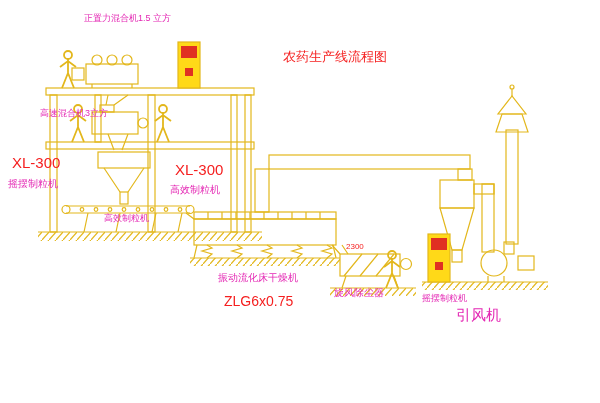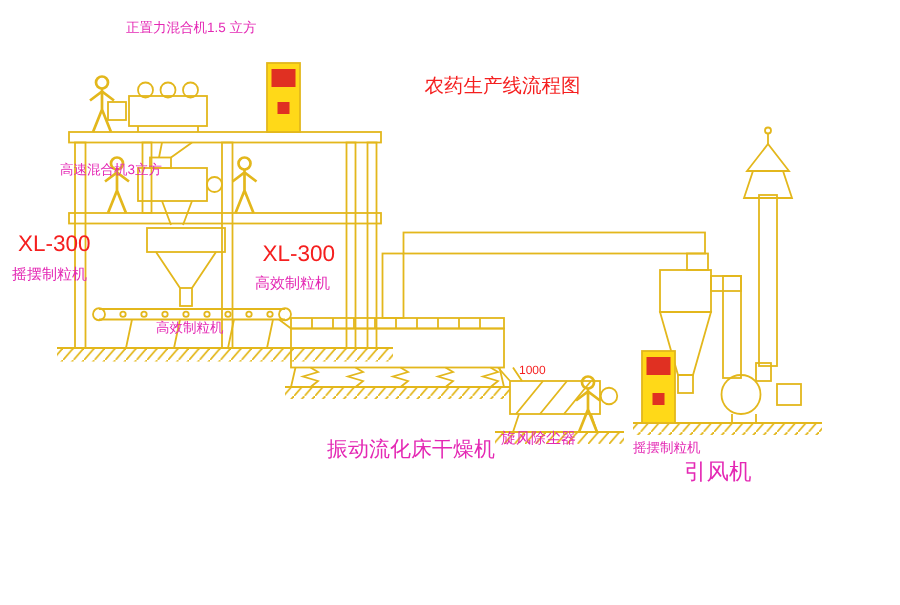--- a/index.html
+++ b/index.html
@@ -172,22 +172,23 @@
   <div class="lbl mag" style="left:40px;top:109px;font-size:9px">高速混合机3立方</div>
 
   <div class="lbl red" style="left:12px;top:155px;font-size:15px">XL-300</div>
   <div class="lbl mag" style="left:8px;top:178px;font-size:10px">摇摆制粒机</div>
 
   <div class="lbl red" style="left:175px;top:162px;font-size:15px">XL-300</div>
   <div class="lbl mag" style="left:170px;top:184px;font-size:10px">高效制粒机</div>
 
   <div class="lbl mag" style="left:104px;top:214px;font-size:9px">高效制粒机</div>
 
-  <div class="lbl mag" style="left:218px;top:292px;font-size:14px">振动流化床干燥机</div>
+  <div class="lbl mag" style="left:218px;top:272px;font-size:10px">振动流化床干燥机</div>
+  <div class="lbl red" style="left:224px;top:294px;font-size:14px">ZLG6x0.75</div>
 
-  <div class="lbl red" style="left:346px;top:243px;font-size:8px">1000</div>
+  <div class="lbl red" style="left:346px;top:243px;font-size:8px">2300</div>
   <div class="lbl mag" style="left:334px;top:287px;font-size:10px">旋风除尘器</div>
 
   <div class="lbl mag" style="left:422px;top:294px;font-size:9px">摇摆制粒机</div>
 
   <div class="lbl mag" style="left:456px;top:307px;font-size:15px">引风机</div>
 
 </div>
 
 </body></html>

